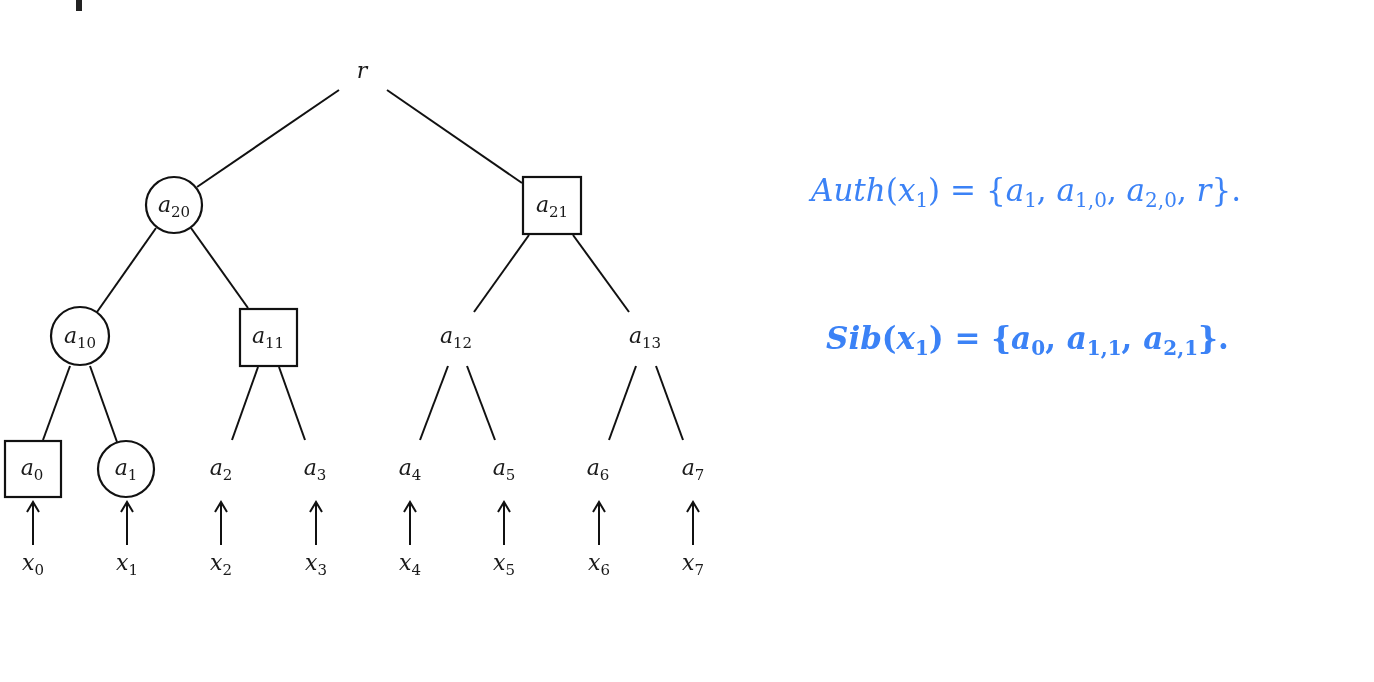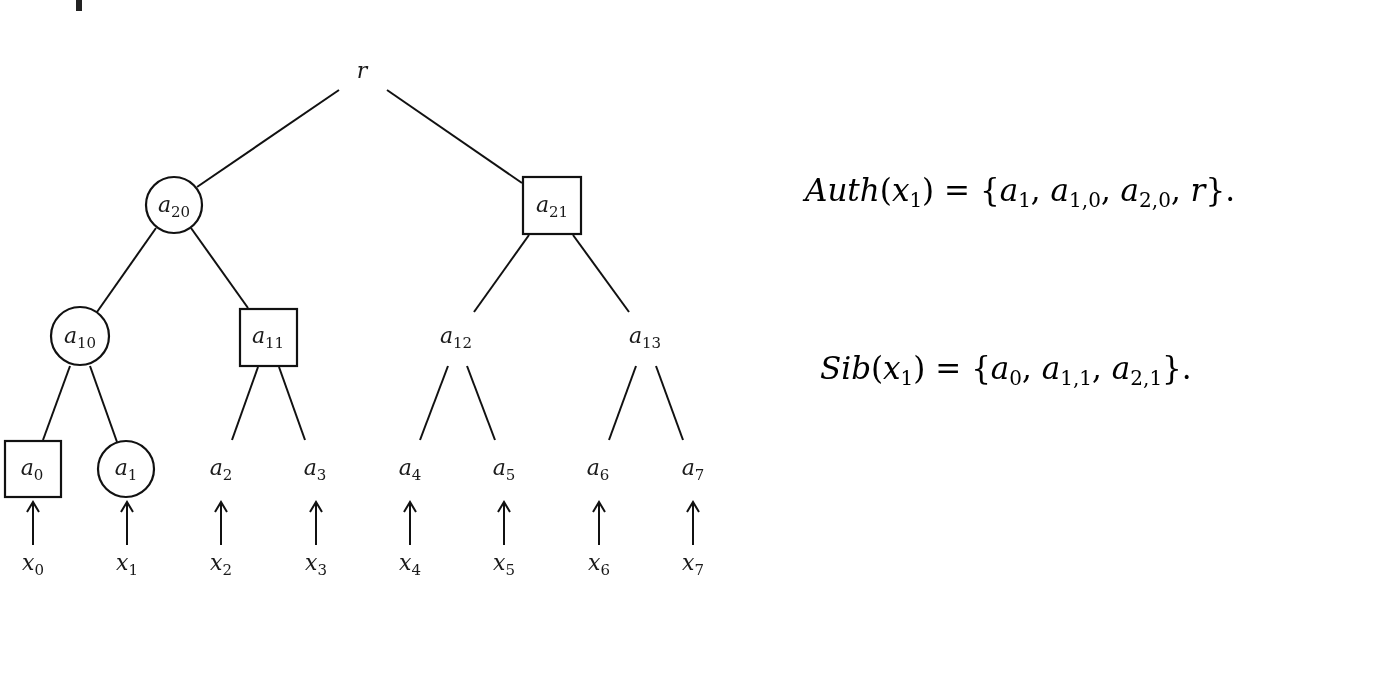--- a/index.html
+++ b/index.html
@@ -3,21 +3,21 @@
 <meta charset="utf-8">
 <style>
   html, body { margin: 0; padding: 0; background: #ffffff; }
   body { width: 1374px; height: 682px; position: relative; overflow: hidden;
          font-family: "DejaVu Serif", "Liberation Serif", serif; color: #111; }
   #stage { position: absolute; left: 0; top: 0; }
   .lbl { font-family: "DejaVu Serif", "Liberation Serif", serif; font-style: italic; font-size: 22px; fill: #1a1a1a; }
   .sub { font-style: normal; font-size: 15px; }
   .edge { stroke: #111; stroke-width: 2; fill: none; }
   .shape { stroke: #111; stroke-width: 2.2; fill: #fff; }
-  .formula { position: absolute; font-family: "DejaVu Serif", "Liberation Serif", serif; font-size: 31px; color: #000000; white-space: nowrap; }
+  .formula { position: absolute; font-family: "DejaVu Serif", "Liberation Serif", serif; font-size: 31px; color: #3b82f6; white-space: nowrap; margin-left: 6px; }
   .formula i { font-style: italic; }
   .formula sub { font-size: 20px; vertical-align: -6px; font-style: normal; }
   .topmark { position: absolute; left: 76px; top: 0; width: 6px; height: 11px; background: #222; }
 </style>
 </head>
 <body>
 
 <div class="topmark"></div>
 
 <svg id="stage" width="1374" height="682">
@@ -120,19 +120,19 @@
 
 <div class="formula" style="left:805px; top:172px;">
   <i>Auth</i>(<i>x</i><sub>1</sub>)
   <span>=</span>
   <span>{</span><i>a</i><sub>1</sub>,
   <i>a</i><sub>1,0</sub>,
   <i>a</i><sub>2,0</sub>,
   <i>r</i><span>}.</span>
 </div>
 
-<div class="formula" style="left:820px; top:350px;">
+<div class="formula" style="left:820px; top:320px;font-weight:bold;">
   <i>Sib</i>(<i>x</i><sub>1</sub>)
   <span>=</span>
   <span>{</span><i>a</i><sub>0</sub>,
   <i>a</i><sub>1,1</sub>,
   <i>a</i><sub>2,1</sub><span>}.</span>
 </div>
 
 </body></html>

